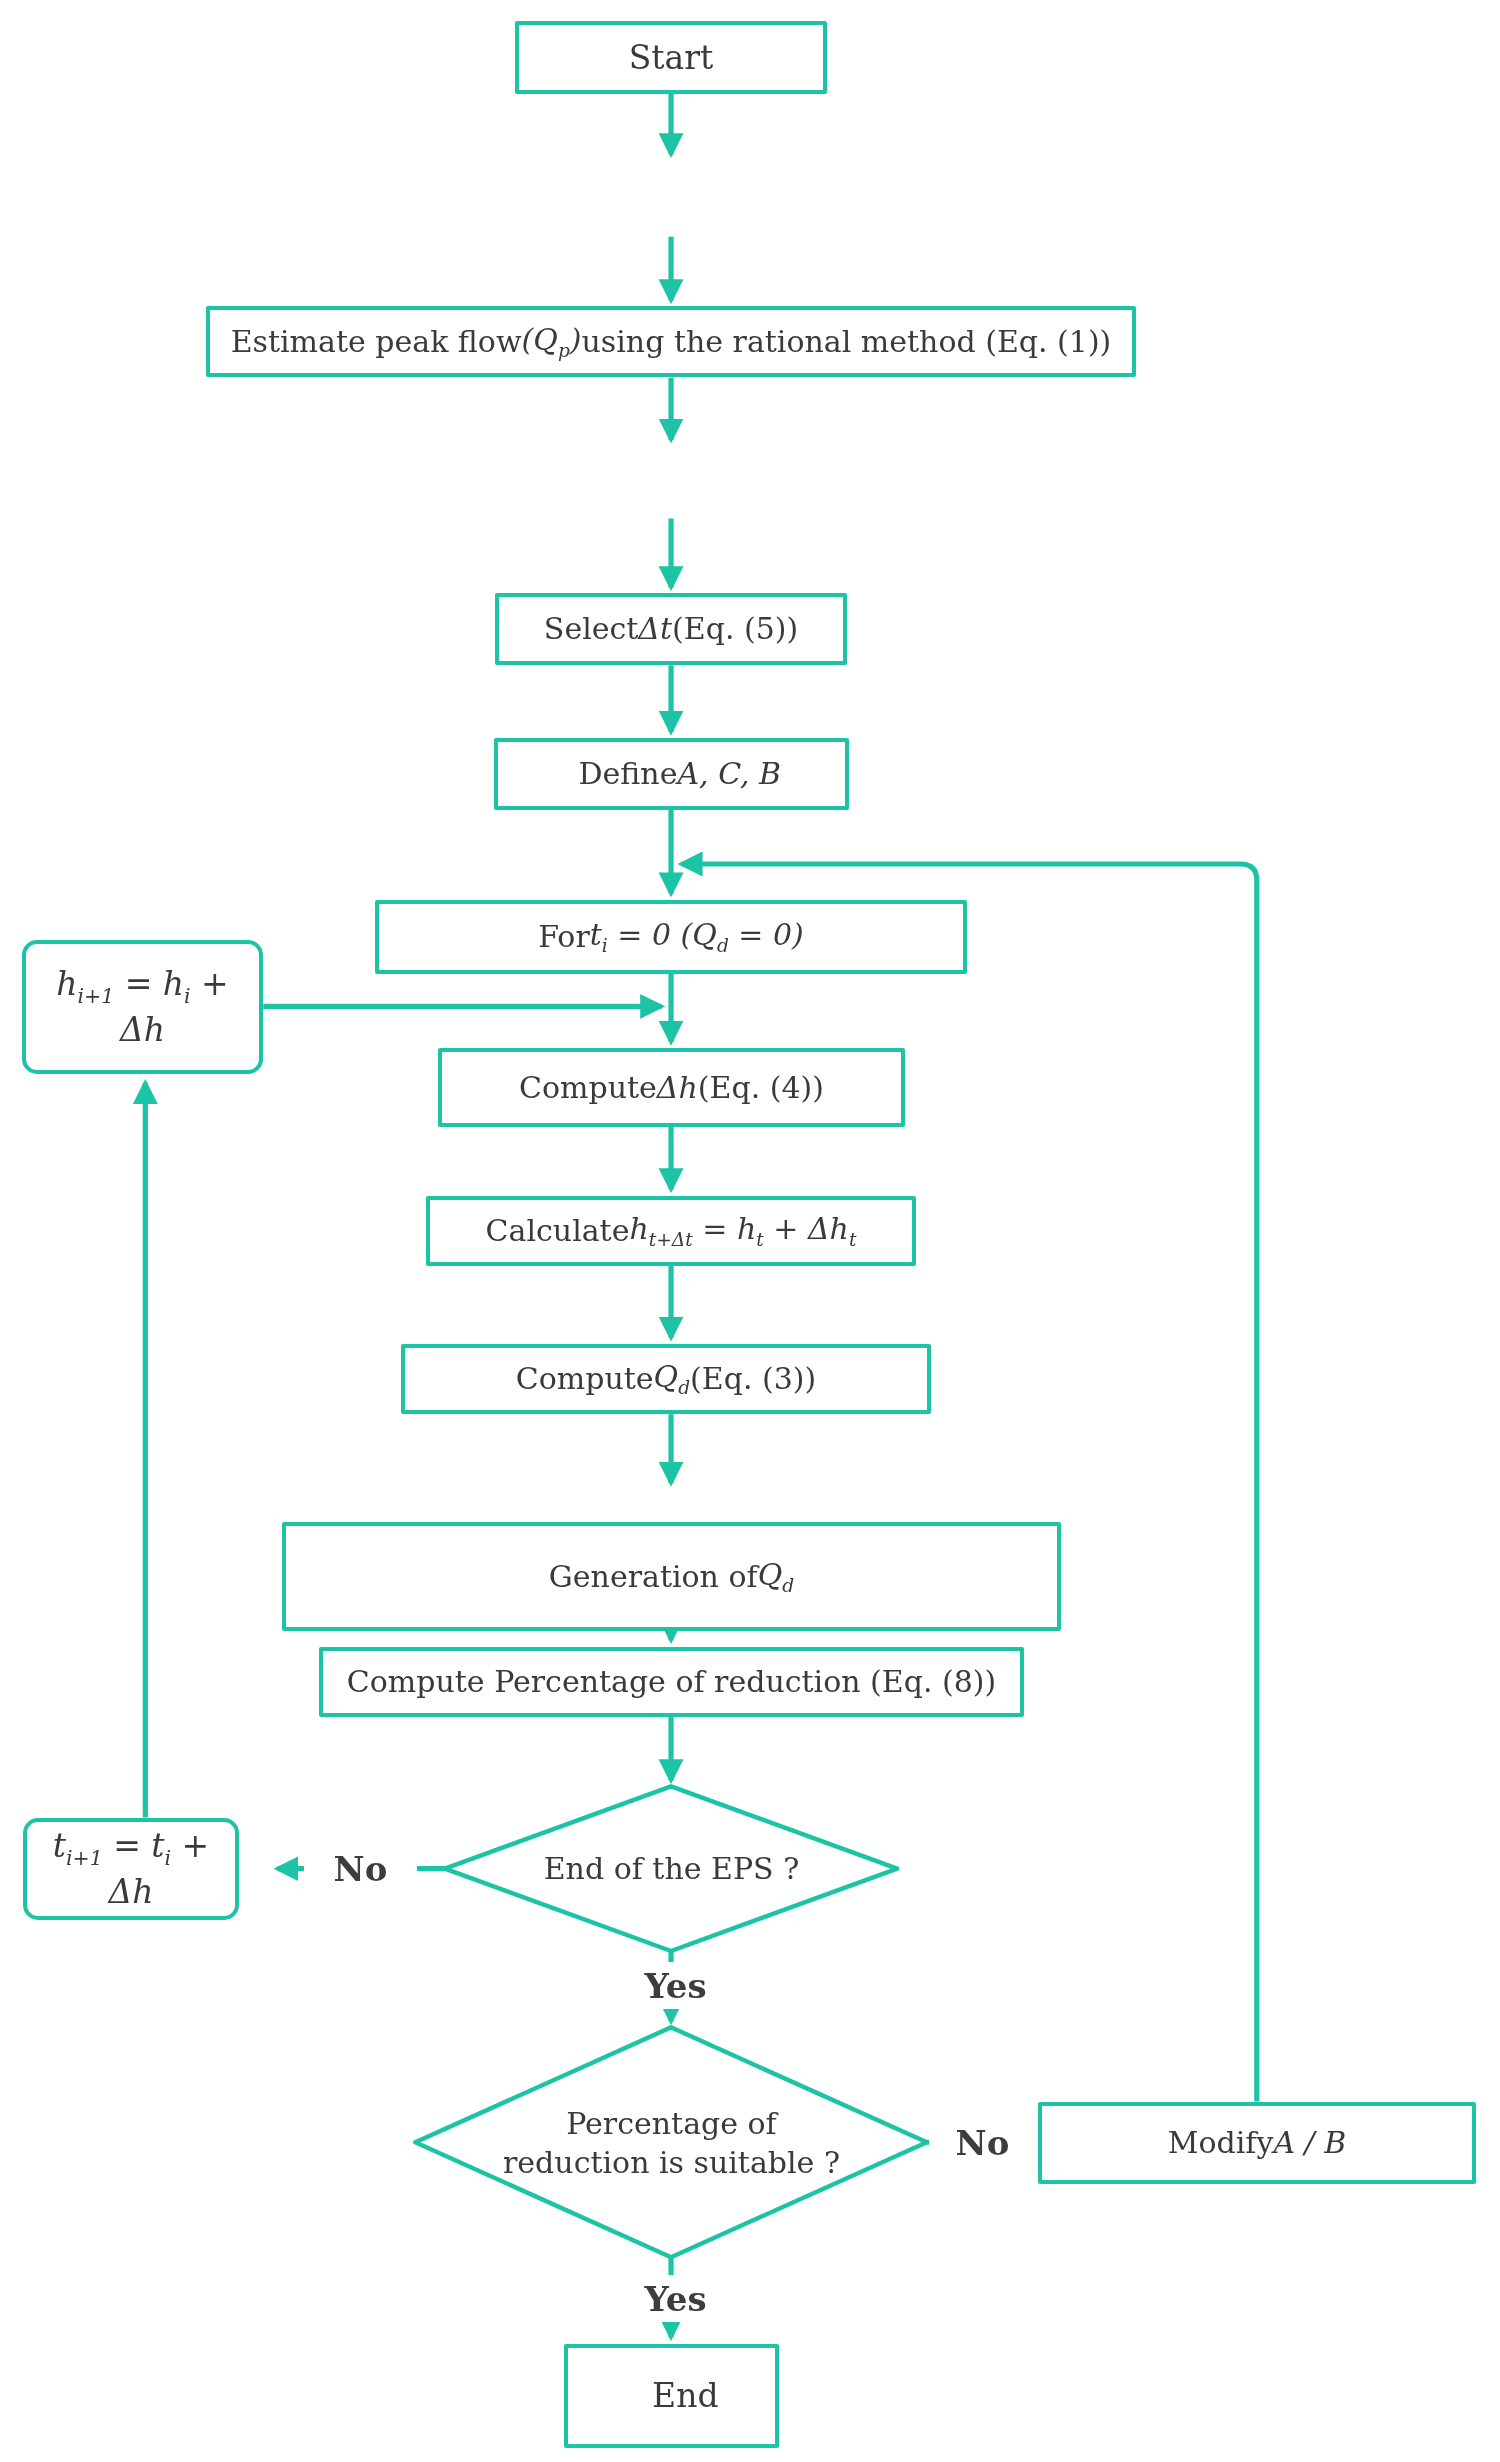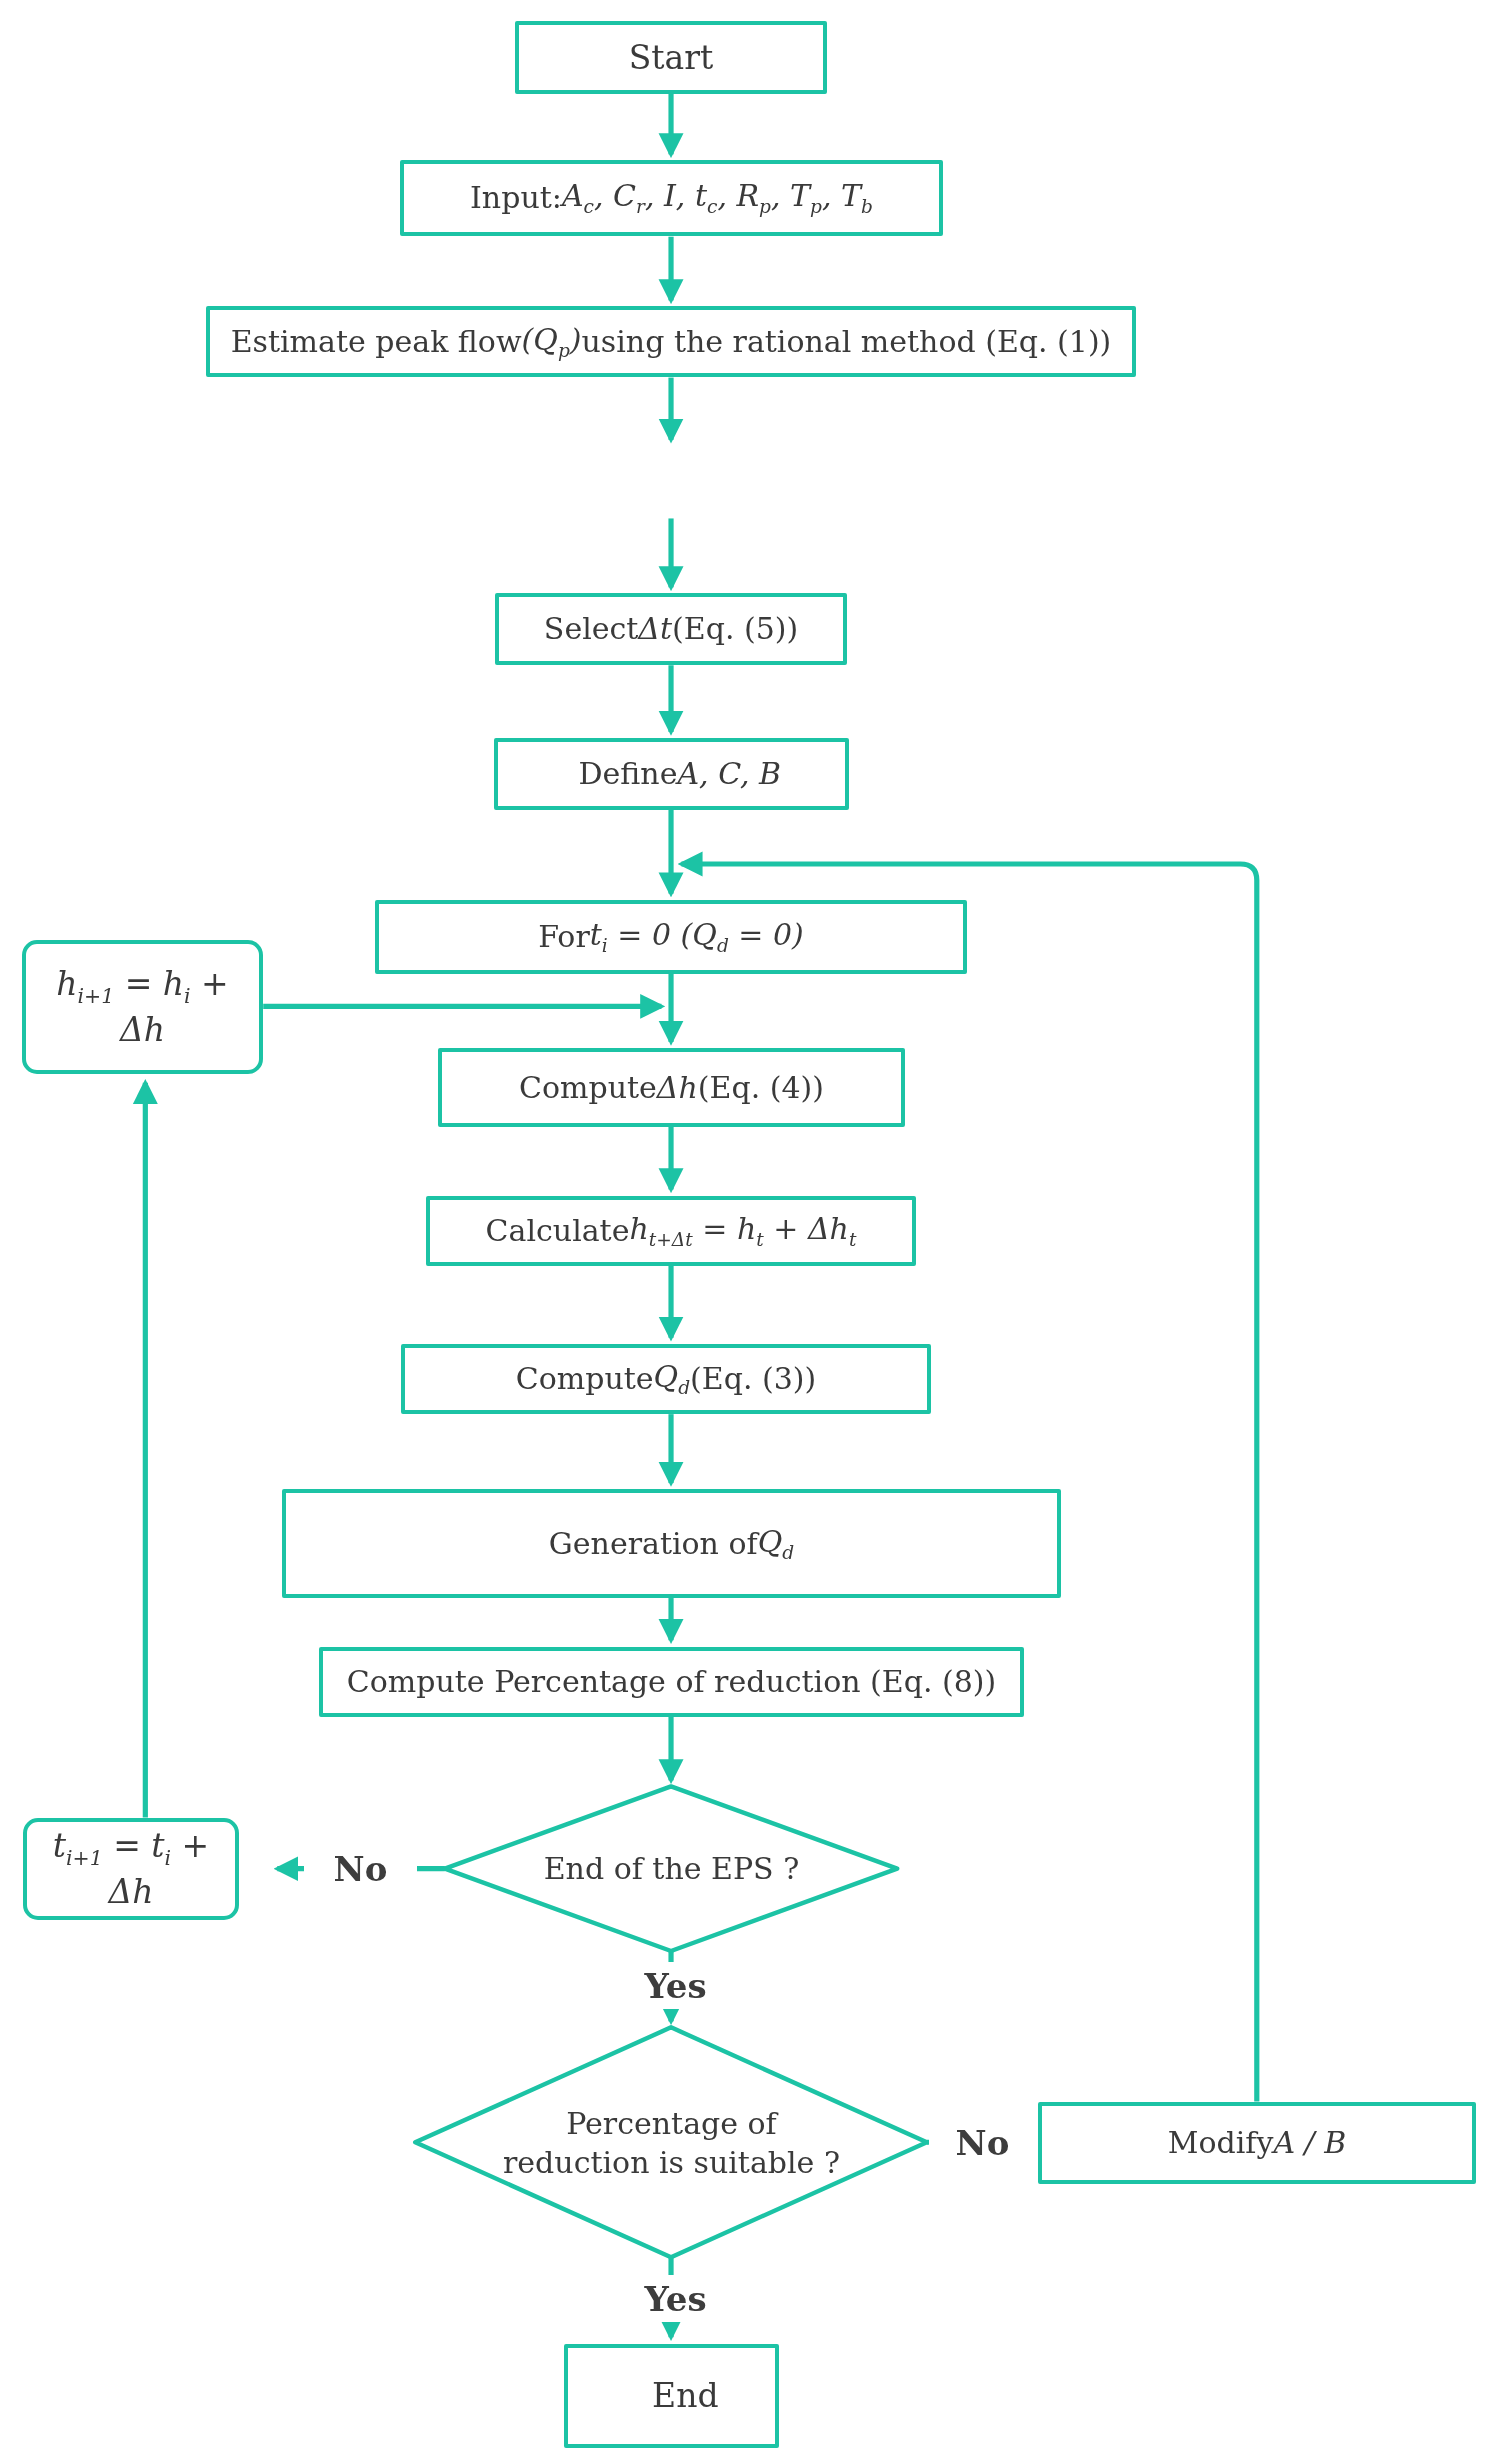--- a/index.html
+++ b/index.html
@@ -72,42 +72,41 @@
     <path class="edge" marker-end="url(#ah)" d="M196 2451 V1460"></path>
     <path class="edge" marker-end="url(#ah)" d="M355 1357 H892"></path>
     <path class="edge" marker-end="url(#ah)" d="M1695 2834 V1187 Q1695 1165 1673 1165 H919"></path>
 
     <polygon class="shape" points="905,2409 1210,2520 905,2631 600,2520"></polygon>
     <polygon class="shape" points="905,2734 1250,2889 905,3044 560,2889"></polygon>
   </svg>
 
   <div class="node terminal" style="left:515px;top:21px;width:312px;height:73px;">Start</div>
 
-  <div class="node" style="left:400px;top:160px;width:543px;height:76px;">Input: <i>A<sub>c</sub>, C<sub>r</sub>, I, t<sub>c</sub>, R<sub>p</sub>, T<sub>p</sub>, T<sub>b</sub></i></div>
 
   <div class="node" style="left:206px;top:306px;width:930px;height:71px;">Estimate peak flow <i>(Q<sub>p</sub>)</i> using the rational method (Eq. (1))</div>
 
 
   <div class="node" style="left:495px;top:593px;width:352px;height:72px;">Select <i>Δt</i> (Eq. (5))</div>
 
   <div class="node" style="left:494px;top:738px;width:355px;height:72px;padding-left:33px;">Define <i>A, C, B</i></div>
 
   <div class="node" style="left:375px;top:900px;width:592px;height:74px;">For <i>t<sub>i</sub> = 0 (Q<sub>d</sub> = 0)</i></div>
 
   <div class="node loopbox" style="left:22px;top:940px;width:241px;height:134px;">
       <i>h<sub>i+1</sub> = h<sub>i</sub> + Δh</i>
     </div>
 
   <div class="node" style="left:438px;top:1048px;width:467px;height:79px;">Compute <i>Δh</i> (Eq. (4))</div>
 
   <div class="node" style="left:426px;top:1196px;width:490px;height:70px;">Calculate <i>h<sub>t+Δt</sub> = h<sub>t</sub> + Δh<sub>t</sub></i></div>
 
   <div class="node" style="left:401px;top:1344px;width:530px;height:70px;">Compute <i>Q<sub>d</sub></i> (Eq. (3))</div>
 
-  <div class="node" style="left:282px;top:1489px;width:779px;height:109px;">Generation of  <i>Q<sub>d</sub></i></div>
+  <div class="node" style="left:282px;top:1522px;width:779px;height:109px;">Generation of  <i>Q<sub>d</sub></i></div>
 
   <div class="node" style="left:319px;top:1647px;width:705px;height:70px;">Compute Percentage of reduction  (Eq. (8))</div>
 
   <div class="diamond-label" style="left:486px;top:1845px;width:371px;height:47px;">End of the EPS ?</div>
 
   <div class="node loopbox" style="left:23px;top:1818px;width:216px;height:102px;align-items:center;">
       <i>t<sub>i+1</sub> = t<sub>i</sub> + Δh</i>
     </div>
 
   <div class="diamond-label" style="left:486px;top:2095px;width:371px;height:95px;">Percentage of<br>reduction is suitable ?</div>

